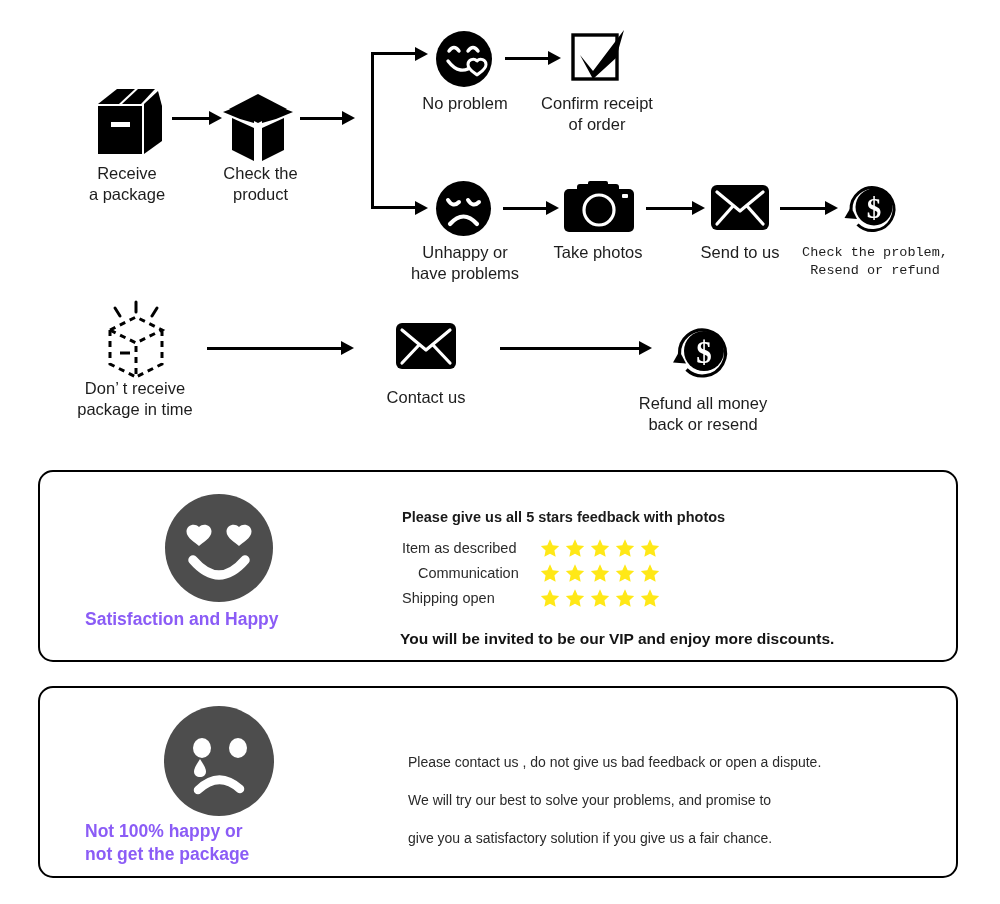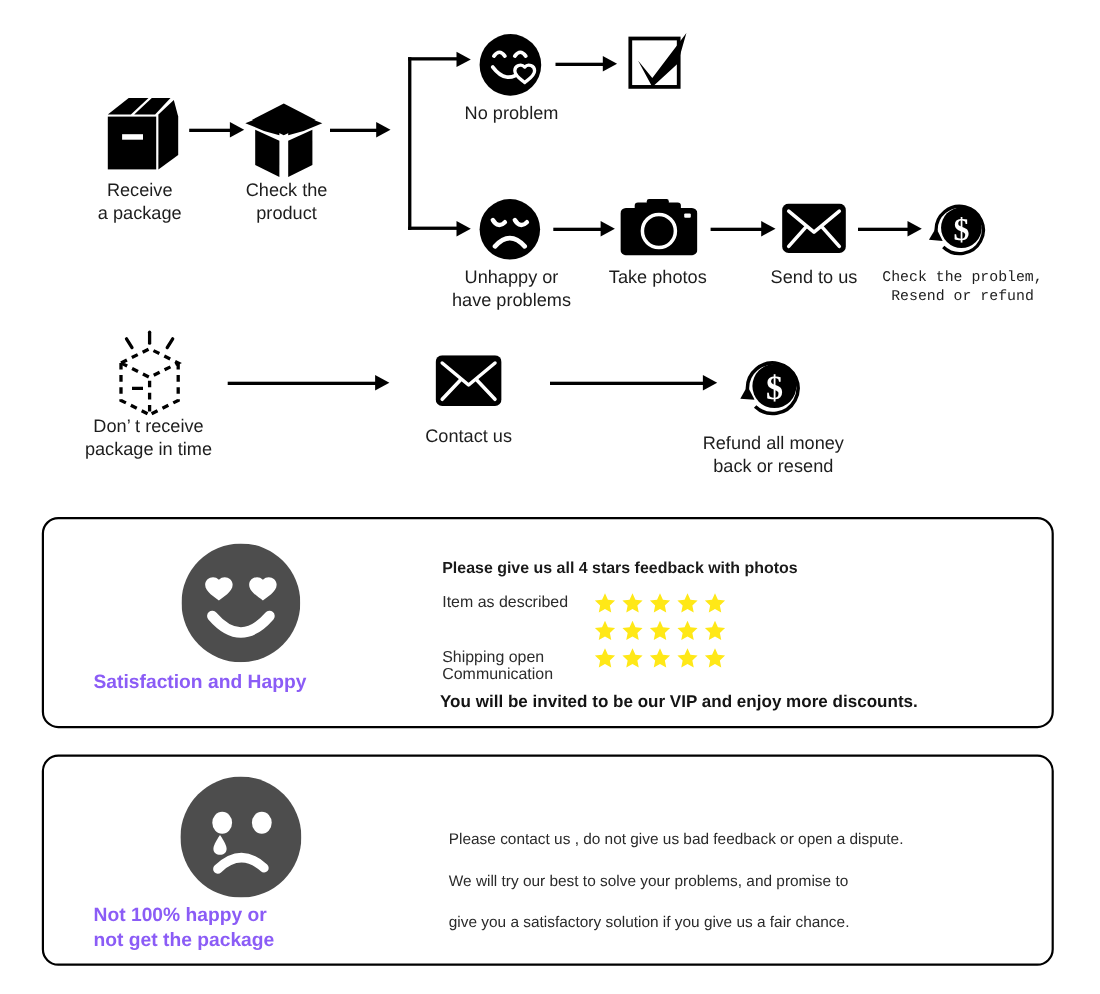--- a/index.html
+++ b/index.html
@@ -242,20 +242,22 @@
   <div class="arrow" style="left:500px;top:340px;width:152px;height:16px;">
     <div class="shaft" style="width:140px;"></div>
       <div class="head"></div>
   </div>
 
   <div class="flow-label" style="left:52px;top:163px;width:150px;">Receive
 a package</div>
   <div class="flow-label" style="left:183px;top:163px;width:155px;">Check the
 product</div>
   <div class="flow-label" style="left:389px;top:93px;width:152px;">No problem</div>
+  <div class="flow-label" style="left:517px;top:93px;width:160px;">Confirm receipt
+of order</div>
   <div class="flow-label" style="left:385px;top:242px;width:160px;">Unhappy or
 have problems</div>
   <div class="flow-label" style="left:525px;top:242px;width:146px;">Take photos</div>
   <div class="flow-label" style="left:672px;top:242px;width:136px;">Send to us</div>
   <div class="flow-label small" style="left:790px;top:244px;width:170px;">Check the problem,
 Resend or refund</div>
 
   <div class="flow-label" style="left:57px;top:378px;width:156px;">Don’ t receive
 package in time</div>
   <div class="flow-label" style="left:355px;top:387px;width:142px;">Contact us</div>
@@ -268,24 +270,24 @@
       <svg width="108" height="108" viewBox="0 0 108 108">
         <circle cx="54" cy="54" r="54" fill="#4d4d4d"></circle>
         <path d="M34 33 c-4.4,-4.6 -12.5,-1.8 -12.5,4.6 0,6.6 9.2,11.4 12.5,14.4 3.3,-3 12.5,-7.8 12.5,-14.4 0,-6.4 -8.1,-9.2 -12.5,-4.6 z" fill="#fff"></path>
         <path d="M74 33 c-4.4,-4.6 -12.5,-1.8 -12.5,4.6 0,6.6 9.2,11.4 12.5,14.4 3.3,-3 12.5,-7.8 12.5,-14.4 0,-6.4 -8.1,-9.2 -12.5,-4.6 z" fill="#fff"></path>
         <path d="M28 66 q26 30 52 0" stroke="#fff" stroke-width="9.5" fill="none" stroke-linecap="round"></path>
       </svg>
     </div>
 
     <div class="panel-title" style="left:45px;top:136px;width:270px;">Satisfaction and Happy</div>
 
-    <div class="panel-head" style="left:362px;top:37px;">Please give us all 4 stars feedback with photos</div>
+    <div class="panel-head" style="left:362px;top:37px;">Please give us all 5 stars feedback with photos</div>
 
     <div class="rating-row" style="left:362px;top:68px;">Item as described</div>
-    <div class="rating-row" style="left:362px;top:93px;margin-top:40px;">Communication</div>
+    <div class="rating-row" style="left:378px;top:93px;">Communication</div>
     <div class="rating-row" style="left:362px;top:118px;">Shipping open</div>
 
     <div class="stars" style="left:500px;top:66px;">
       <svg class="star" viewBox="0 0 24 24">
           <polygon points="12,1.5 15.2,8.6 23,9.6 17.3,15 18.8,22.6 12,18.9 5.2,22.6 6.7,15 1,9.6 8.8,8.6" fill="#ffe817"></polygon>
         </svg>
       <svg class="star" viewBox="0 0 24 24">
           <polygon points="12,1.5 15.2,8.6 23,9.6 17.3,15 18.8,22.6 12,18.9 5.2,22.6 6.7,15 1,9.6 8.8,8.6" fill="#ffe817"></polygon>
         </svg>
       <svg class="star" viewBox="0 0 24 24">

